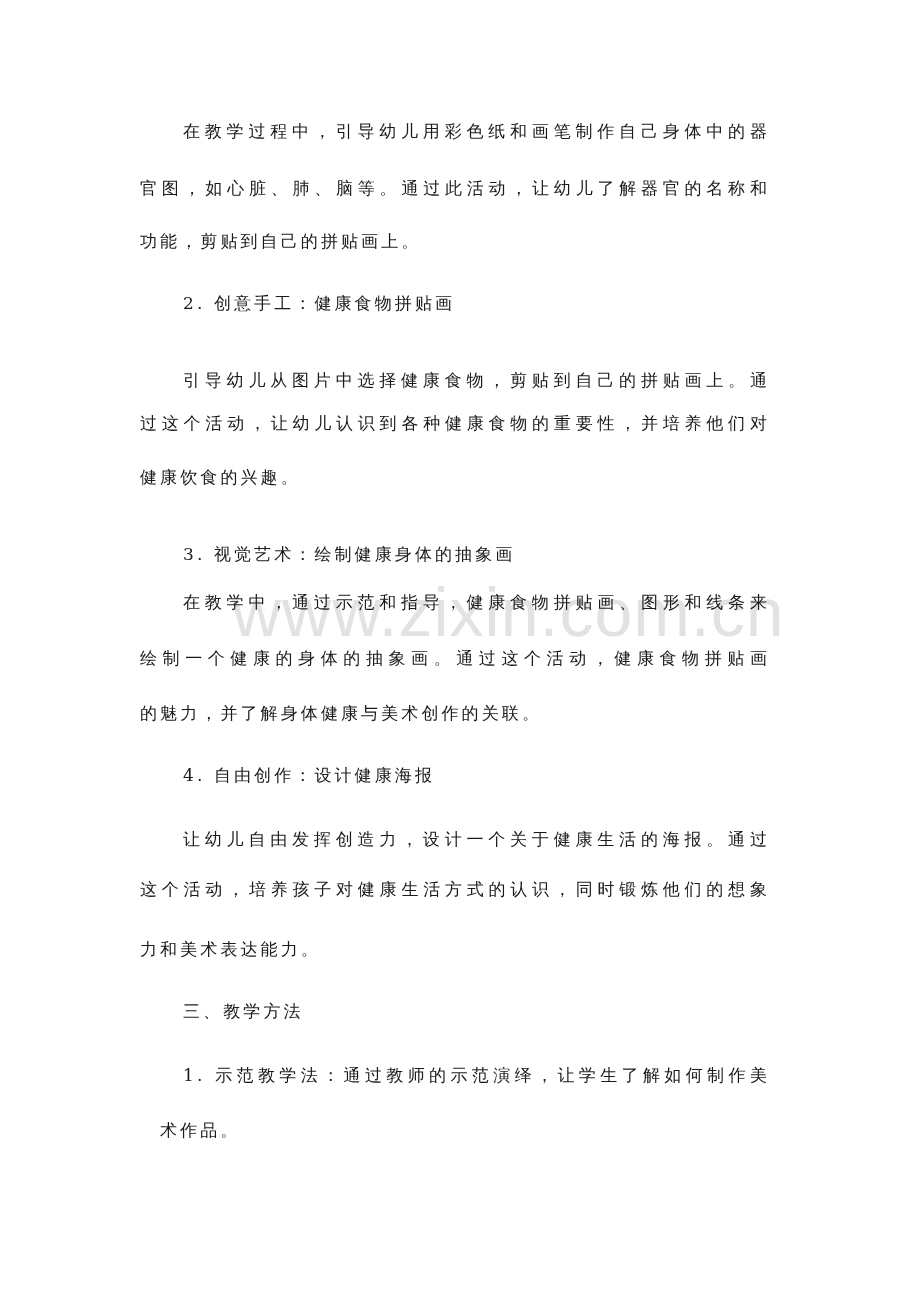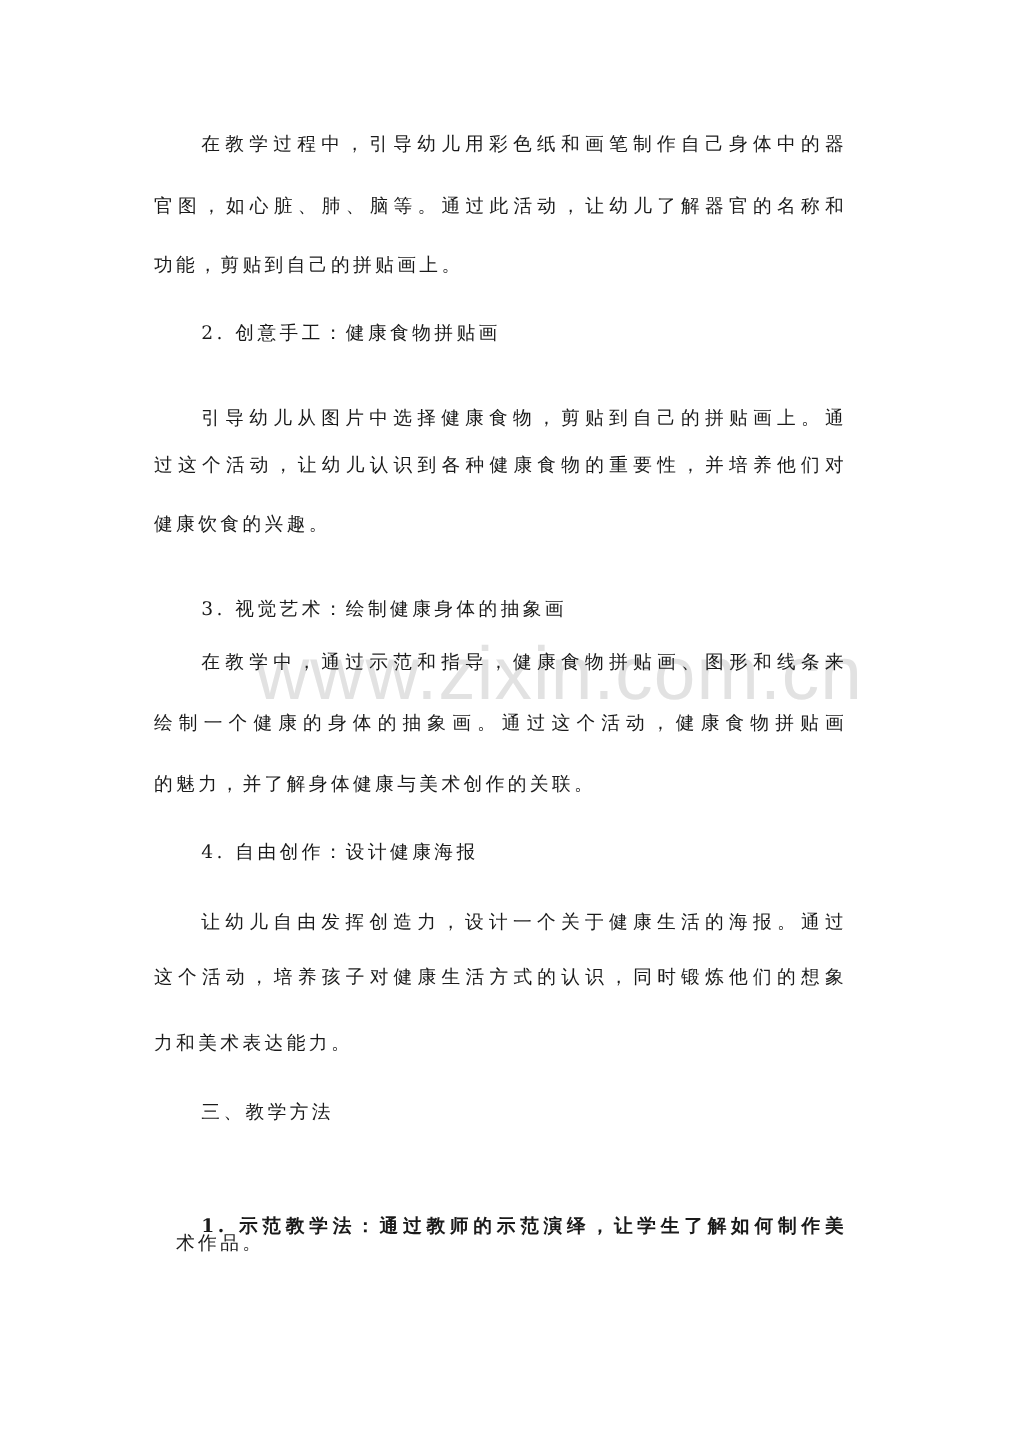--- a/index.html
+++ b/index.html
@@ -66,16 +66,16 @@
       <div class="line last" style="top: 464px;">健康饮食的兴趣。</div>
       <div class="line indent last" style="top: 526px; margin-top: 15px;">3. 视觉艺术：绘制健康身体的抽象画</div>
       <div class="line indent" style="top: 589px;">在教学中，通过示范和指导，健康食物拼贴画、图形和线条来</div>
       <div class="line" style="top: 645px;">绘制一个健康的身体的抽象画。通过这个活动，健康食物拼贴画</div>
       <div class="line last" style="top: 700px;">的魅力，并了解身体健康与美术创作的关联。</div>
       <div class="line indent last" style="top: 762px;">4. 自由创作：设计健康海报</div>
       <div class="line indent" style="top: 826px;">让幼儿自由发挥创造力，设计一个关于健康生活的海报。通过</div>
       <div class="line" style="top: 832px; margin-top: 44px;">这个活动，培养孩子对健康生活方式的认识，同时锻炼他们的想象</div>
       <div class="line last" style="top: 936px;">力和美术表达能力。</div>
       <div class="line indent last" style="top: 998px;">三、教学方法</div>
-      <div class="line indent" style="top: 1102px; font-weight: bold;">1. 示范教学法：通过教师的示范演绎，让学生了解如何制作美</div>
+      <div class="line indent" style="top: 1062px;">1. 示范教学法：通过教师的示范演绎，让学生了解如何制作美</div>
       <div class="line last" style="top: 1117px; margin-left: 20px;">术作品。</div>
     </div>
 </div>
 
 </body></html>

